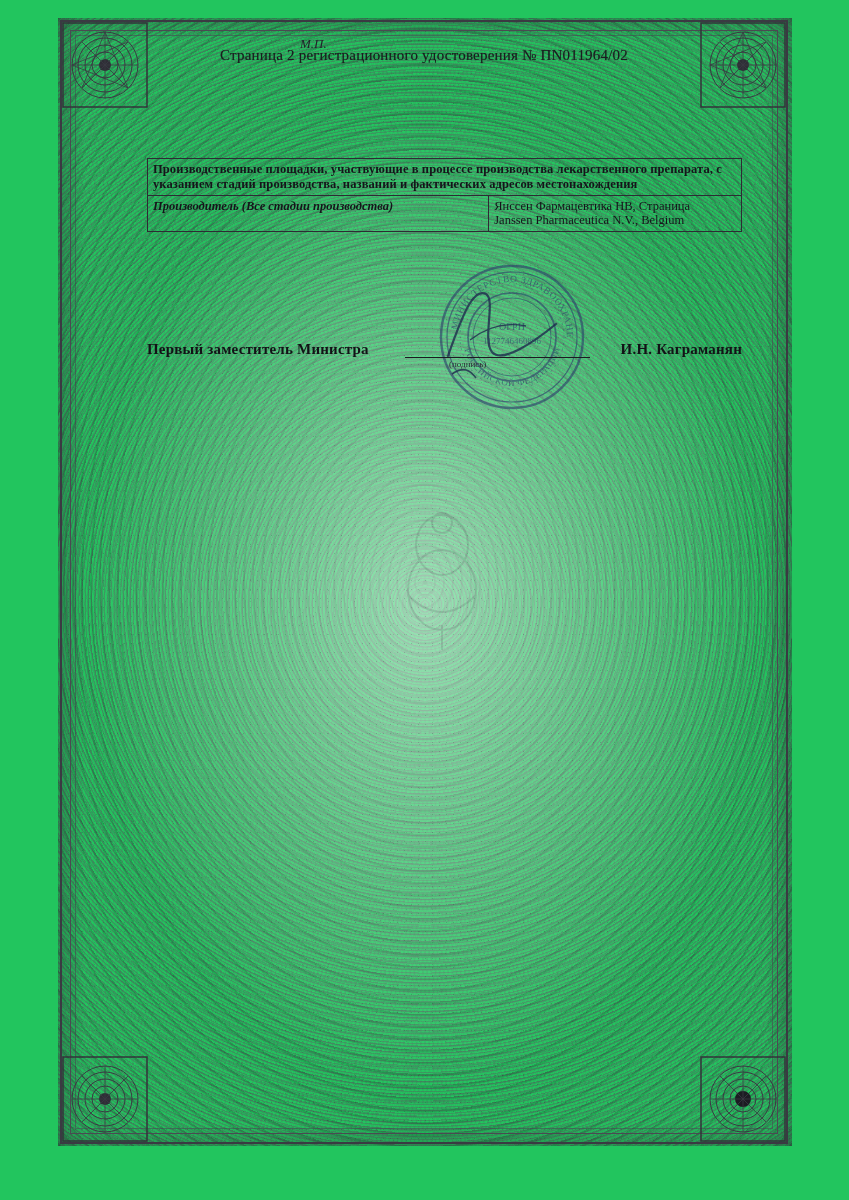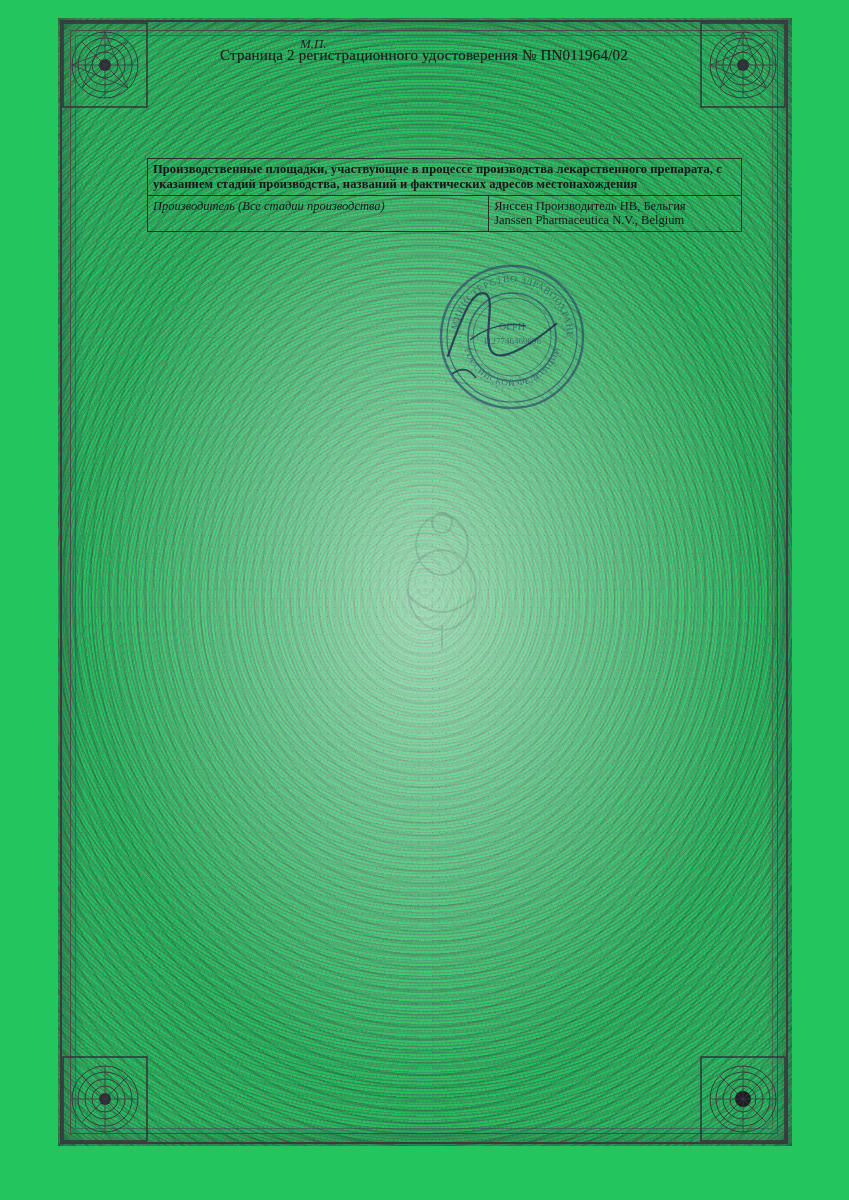--- a/index.html
+++ b/index.html
@@ -335,23 +335,23 @@
   </div>
 
   <div class="page-header">Страница 2 регистрационного удостоверения № ПN011964/02</div>
 
   <table class="doc-table">
     <tbody>
       <tr>
         <td colspan="2" class="cell-title">Производственные площадки, участвующие в процессе производства лекарственного препарата, с указанием стадий производства, названий и фактических адресов местонахождения</td>
       </tr>
       <tr>
-        <td class="cell-italic" style="width:335px;">Производитель (Все стадии производства)</td>
+        <td class="cell-italic" style="width:335px;font-weight:bold;">Производитель (Все стадии производства)</td>
         <td class="cell-right" style="width:245px;">
-          <div>Янссен Производитель НВ, Бельгия</div>
+          <div>Янссен Фармацевтика НВ, Страница</div>
           <div>Janssen Pharmaceutica N.V., Belgium</div>
         </td>
       </tr>
     </tbody>
   </table>
 
   <div class="stamp">
     <svg width="150" height="150" viewBox="0 0 150 150">
       <defs>
         <path id="arcTop" d="M 20,75 A 55,55 0 0 1 130,75"></path>
@@ -376,15 +376,21 @@
   </div>
 
   <div class="hand-sign">
     <svg width="170" height="120" viewBox="0 0 170 120">
       <path d="M18 86 C 34 40, 44 18, 56 24 C 66 30, 52 70, 62 82 C 72 94, 104 72, 126 54" fill="none" stroke="#1d2a4d" stroke-width="2.2" stroke-linecap="round"></path>
       <path d="M40 70 C 58 56, 76 52, 96 56" fill="none" stroke="#1d2a4d" stroke-width="1.4"></path>
       <path d="M22 104 C 34 96, 40 100, 46 108" fill="none" stroke="#1d2a4d" stroke-width="1.8"></path>
     </svg>
   </div>
 
+  <div class="sig-row">
+    <div class="sig-title">Первый заместитель Министра</div>
+    <div class="sig-rule"></div>
+    <div class="sig-caption">(подпись)</div>
+    <div class="sig-name">И.Н. Каграманян</div>
+  </div>
   <div class="mp-mark">М.П.</div>
 
 </div>
 
 </body></html>

